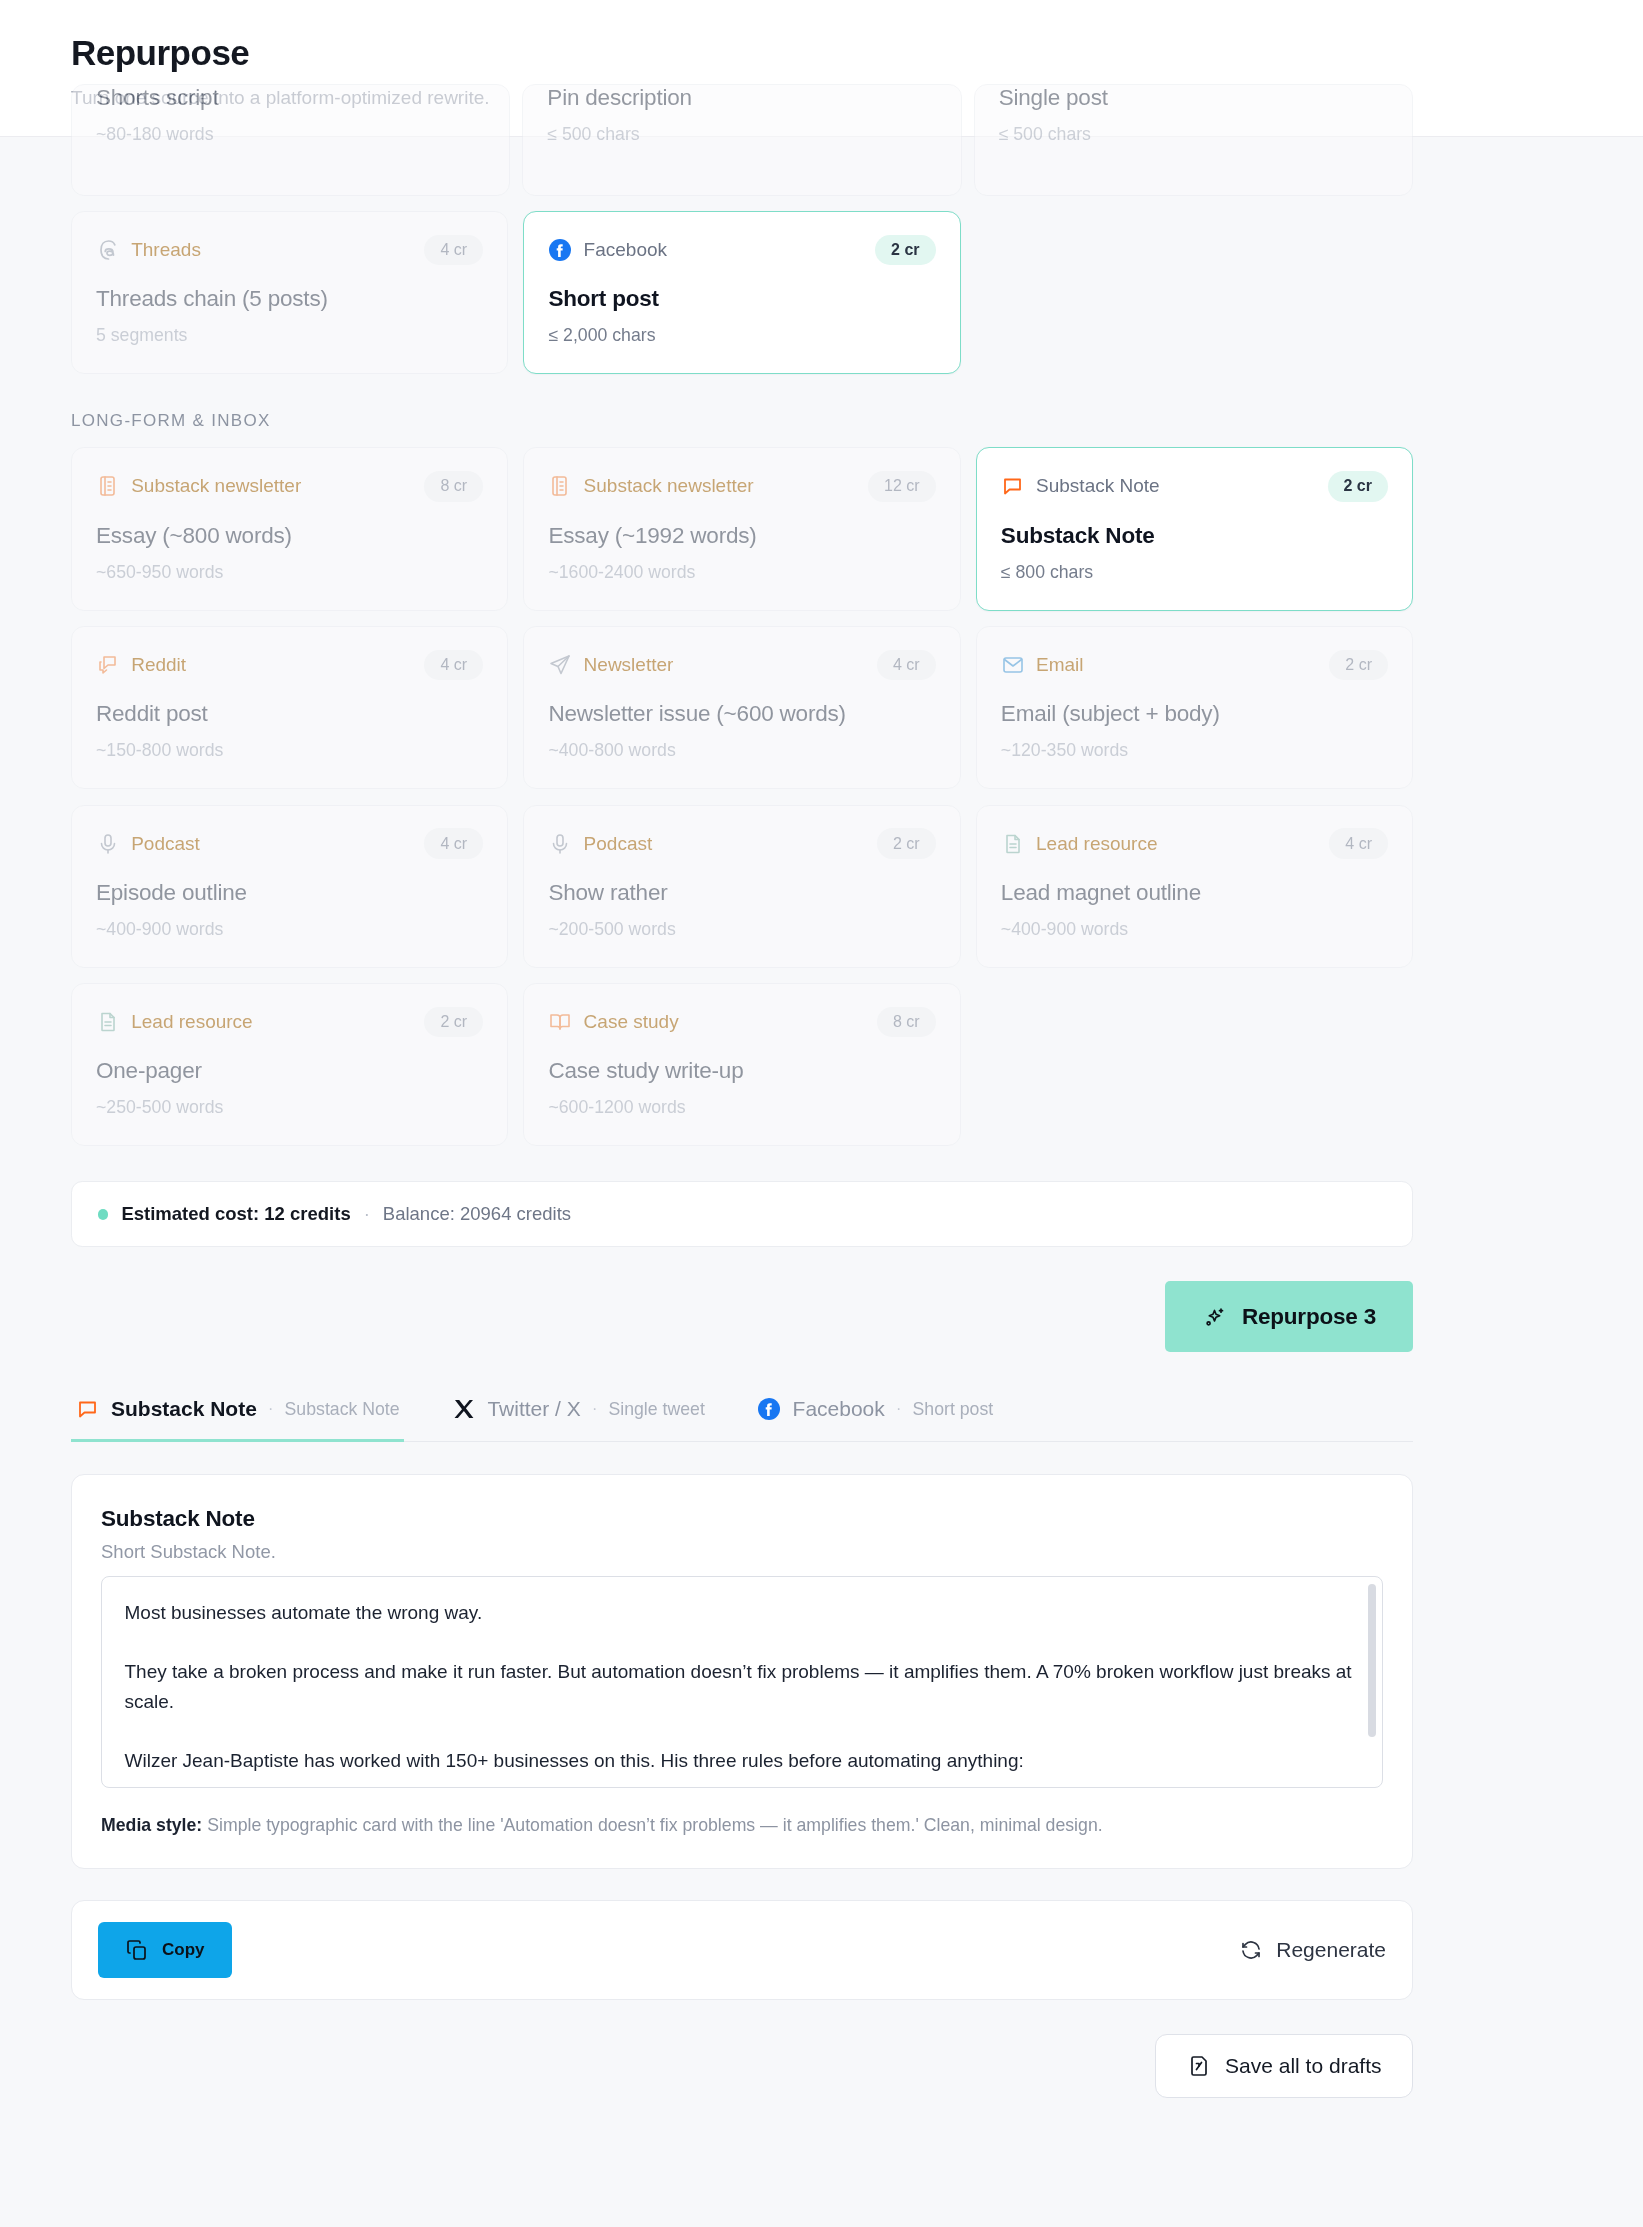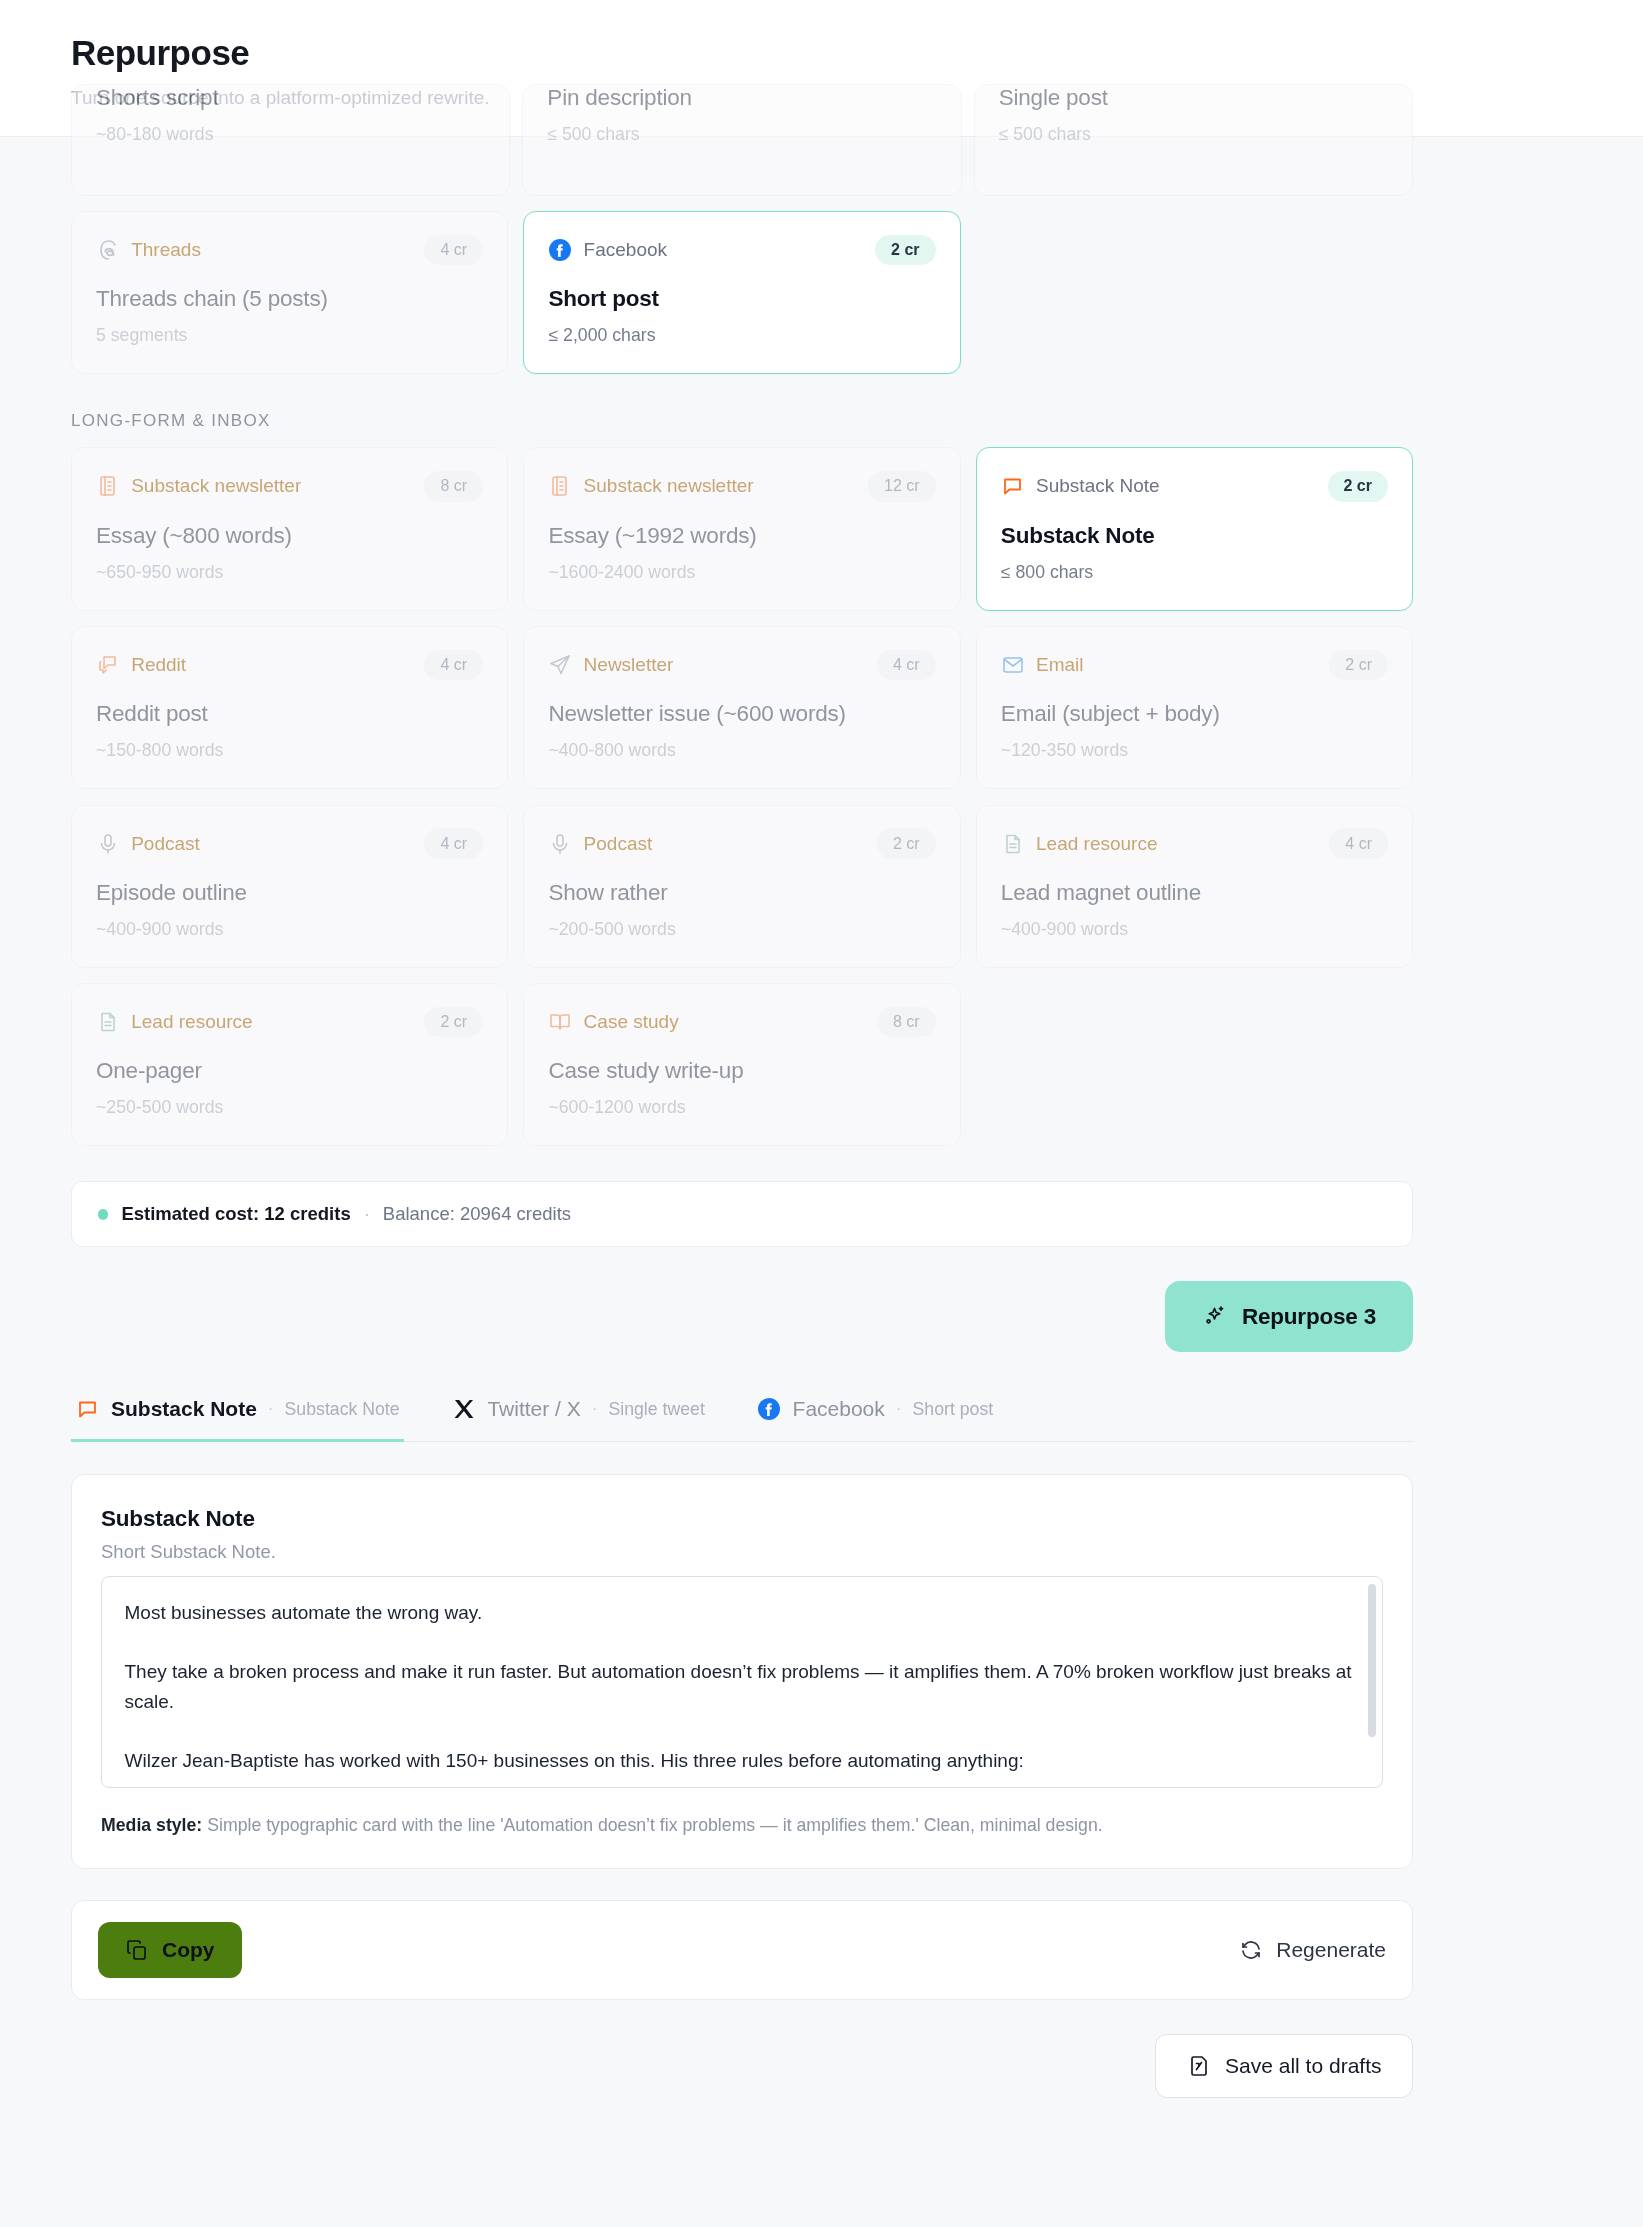--- a/index.html
+++ b/index.html
@@ -133,24 +133,24 @@
   .dot { width: 10.4px; height: 10.4px; border-radius: 50%; background: #6fdcc2; flex: 0 0 auto; }
   .cost-main { color: #141821; font-weight: 700; }
   .cost-sep { color: #b9bfca; }
   .cost-bal { color: #6e7687; }
 
   
   .run-row { display: flex; justify-content: flex-end; margin-top: 34px; }
   .btn-run {
     background: #8fe3cf;
     border: none;
-    border-radius: 15px;
+    border-radius: 5px;
     padding: 22.5px 37px;
     display: flex;
-    align-items: flex-start;
+    align-items: flex-end;
     gap: 16px;
     font-size: 22.5px;
     font-weight: 700;
     color: #0c1118;
     cursor: pointer;
     letter-spacing: -0.2px;
   }
 
   
   .tabs {
@@ -225,28 +225,28 @@
     margin-top: 30.5px;
     background: #ffffff;
     border: 0.8px solid #e9ebf0;
     border-radius: 13px;
     padding: 21px 26px;
     display: flex;
     align-items: center;
     justify-content: space-between;
   }
   .btn-copy {
-    background: #4d7c0f;
+    background: #0ea5e9;
     border: none;
-    border-radius: 12px;
+    border-radius: 6px;
     padding: 16px 27px;
     display: flex;
     align-items: center;
     gap: 13px;
-    font-size: 21px;
+    font-size: 17px;
     font-weight: 700;
     color: #0c1118;
     cursor: pointer;
   }
   .btn-regen {
     background: transparent;
     border: none;
     display: flex;
     align-items: center;
     gap: 13px;

